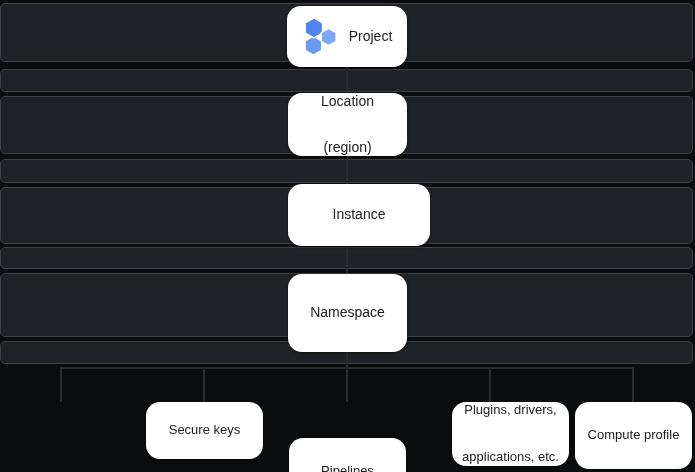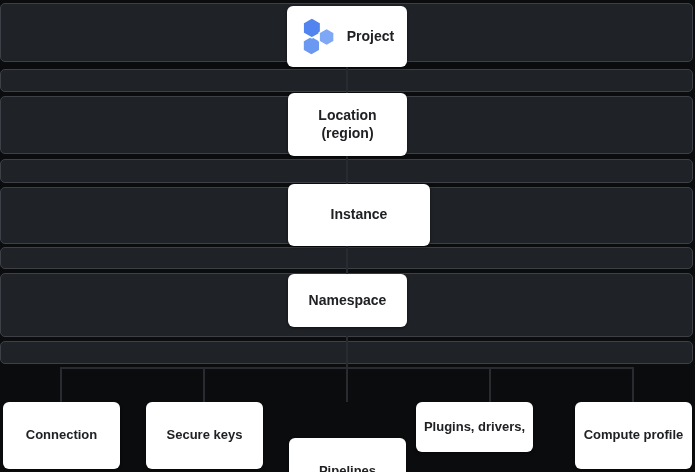--- a/index.html
+++ b/index.html
@@ -17,31 +17,31 @@
     border-radius:5px;
     box-sizing:border-box;
   }
   .connector{
     position:absolute;
     background:var(--connector,#282b30);
   }
   .card{
     position:absolute;
     background:var(--card-background,#ffffff);
-    border-radius:6px;
+    border-radius:14px;
     box-shadow:0 1px 3px rgba(0,0,0,.55);
     display:flex;align-items:center;justify-content:center;
     color:var(--card-text,#202124);
-    font-weight:700;
+    font-weight:400;
     text-align:center;
     box-sizing:border-box;
   }
   .card .lbl{font-size:14px;line-height:1.25;}
   .card .lbl2{font-size:13px;line-height:1.3;}
-  .vstack{display:flex;flex-direction:column;align-items:center;justify-content:center;}
+  .vstack{display:flex;flex-direction:column;align-items:center;justify-content:space-between;}
   .project-inner{display:flex;align-items:center;justify-content:center;gap:9px;}
   .hexicon{display:block;}
 </style>
 </head>
 <body>
 
 <div id="canvas">
 
   <div class="band" style="top:3px;height:59px;"></div>
   <div class="band" style="top:69px;height:23px;"></div>
@@ -79,37 +79,35 @@
 
   <div class="card vstack" style="left:288px;top:93px;width:119px;height:63px;">
     <span class="lbl">Location</span>
     <span class="lbl">(region)</span>
   </div>
 
   <div class="card" style="left:288px;top:184px;width:142px;height:62px;">
     <span class="lbl">Instance</span>
   </div>
 
-  <div class="card" style="left:288px;top:274px;width:119px;height:53px;">
+  <div class="card" style="left:288px;top:274px;width:119px;height:78px;">
     <span class="lbl">Namespace</span>
   </div>
 
-  <div class="card" style="left:3px;top:402px;width:117px;height:67px;">
-    <span class="lbl2">Connection</span>
-  </div>
 
-  <div class="card" style="left:146px;top:402px;width:117px;height:67px;">
+  <div class="card" style="left:146px;top:402px;width:117px;height:57px;">
     <span class="lbl2">Secure keys</span>
   </div>
 
   <div class="card" style="left:289px;top:402px;width:117px;height:67px;margin-top:36px;">
     <span class="lbl2">Pipelines</span>
   </div>
 
-  <div class="card vstack" style="left:416px;top:402px;width:117px;height:50px;">
+  <div class="card vstack" style="left:452px;top:402px;width:117px;height:64px;">
     <span class="lbl2">Plugins, drivers,</span>
+    <span class="lbl2">applications, etc.</span>
   </div>
 
   <div class="card" style="left:575px;top:402px;width:117px;height:67px;align-items:center;">
     <span class="lbl2">Compute profile</span>
   </div>
 
 </div>
 
 </body></html>

